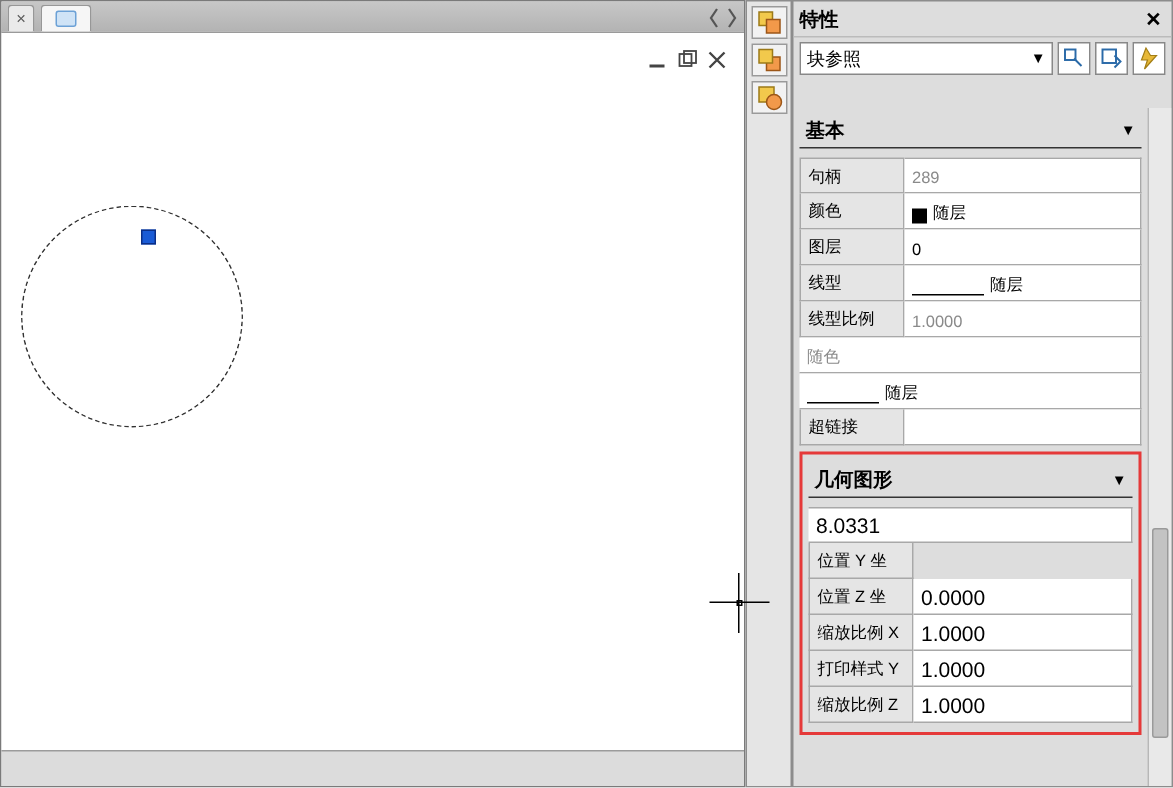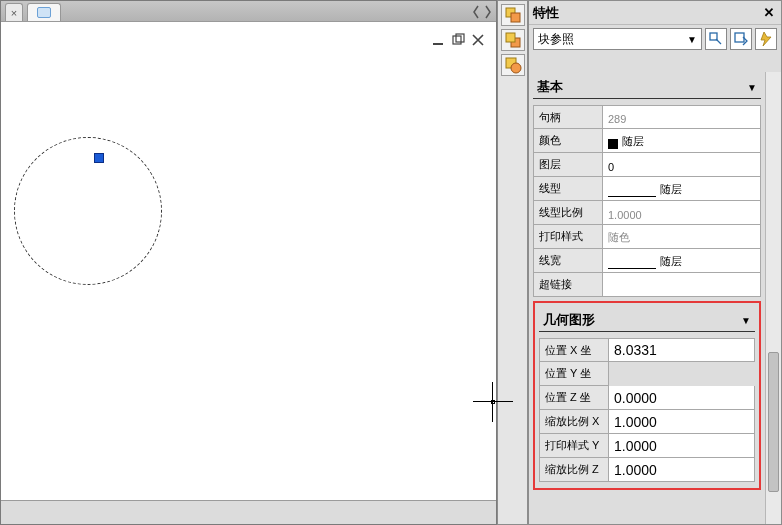--- a/index.html
+++ b/index.html
@@ -196,27 +196,25 @@
                   <span>随层</span>
                 </div>
             </div>
             <div class="row">
               <div class="lab">线型比例</div>
               <div class="val muted">
                   <span>1.0000</span>
                 </div>
             </div>
             <div class="row">
-              <div class="lab">打印样式</div>
               <div class="val muted">
                   <span>随色</span>
                 </div>
             </div>
             <div class="row">
-              <div class="lab">线宽</div>
               <div class="val">
                   <span class="line-sample"></span>
                   <span>随层</span>
                 </div>
             </div>
             <div class="row">
               <div class="lab">超链接</div>
               <div class="val">
                   <span></span>
                 </div>
@@ -224,21 +222,20 @@
           </div>
         </div>
 
         <div class="geom-box">
           <div class="sec-h">
             <span>几何图形</span>
             <span class="caret">▼</span>
           </div>
           <div class="grid">
             <div class="row">
-              <div class="lab">位置 X 坐</div>
               <div class="val">
                   <input value="8.0331" style="">
                 </div>
             </div>
             <div class="row">
               <div class="lab">位置 Y 坐</div>
             </div>
             <div class="row">
               <div class="lab">位置 Z 坐</div>
               <div class="val">

